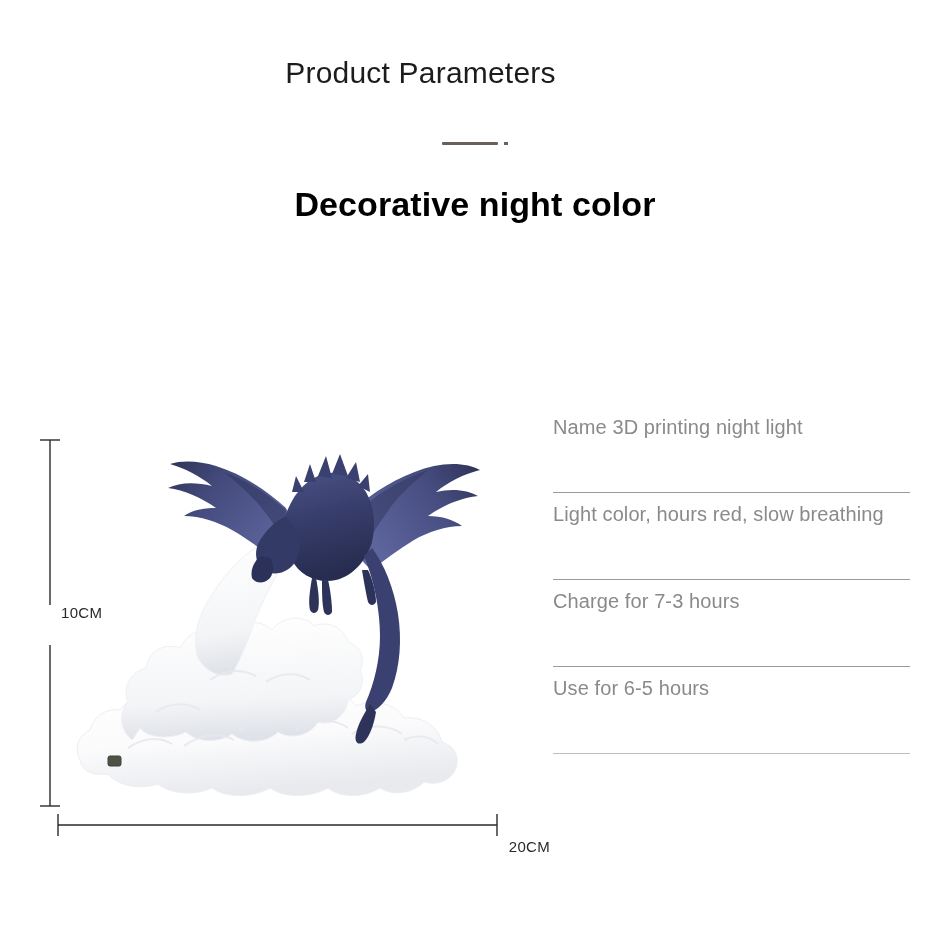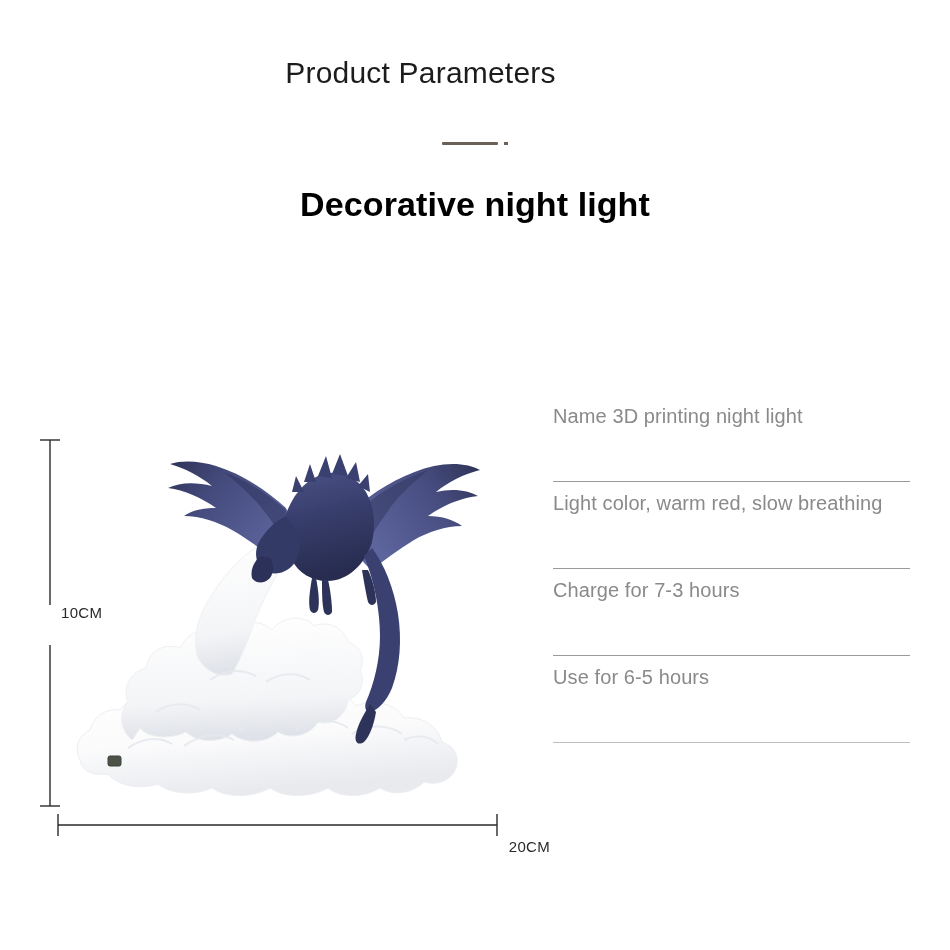--- a/index.html
+++ b/index.html
@@ -114,21 +114,21 @@
     left: 0;
     top: 838px;
     width: 550px;
     text-align: right;
   }
 
   
   .spec-list {
     position: absolute;
     left: 553px;
-    top: 395px;
+    top: 406px;
     width: 385px;
   }
   .spec-row {
     height: 87px;
     position: relative;
   }
   .spec-text {
     position: absolute;
     left: 0;
     top: 10px;
@@ -152,21 +152,21 @@
 </head>
 <body>
 
 <div class="page-title">Product Parameters</div>
 
 <div class="title-divider">
   <span class="bar"></span>
   <span class="dot"></span>
 </div>
 
-<div class="product-name">Decorative night light</div>
+<div class="product-name">Decorative night color</div>
 
 <div class="photo-area">
   <div class="product-photo">
     <svg width="460" height="400" viewBox="0 0 460 400" xmlns="http://www.w3.org/2000/svg">
       <defs>
         <linearGradient id="cloudGrad" x1="0" y1="0" x2="0.3" y2="1">
           <stop offset="0%" stop-color="#ffffff"></stop>
           <stop offset="55%" stop-color="#fbfbfc"></stop>
           <stop offset="100%" stop-color="#e8eaee"></stop>
         </linearGradient>
@@ -304,21 +304,21 @@
   </svg>
 </div>
 <div class="dim-label dim-label-h">20CM</div>
 
 <div class="spec-list">
   <div class="spec-row">
     <span class="spec-text">Name 3D printing night light</span>
     <span class="spec-rule"></span>
   </div>
   <div class="spec-row">
-    <span class="spec-text">Light color, warm red, slow breathing</span>
+    <span class="spec-text">Light color, hours red, slow breathing</span>
     <span class="spec-rule"></span>
   </div>
   <div class="spec-row">
     <span class="spec-text">Charge for 7-3 hours</span>
     <span class="spec-rule"></span>
   </div>
   <div class="spec-row">
     <span class="spec-text">Use for 6-5 hours</span>
     <span class="spec-rule"></span>
   </div>

